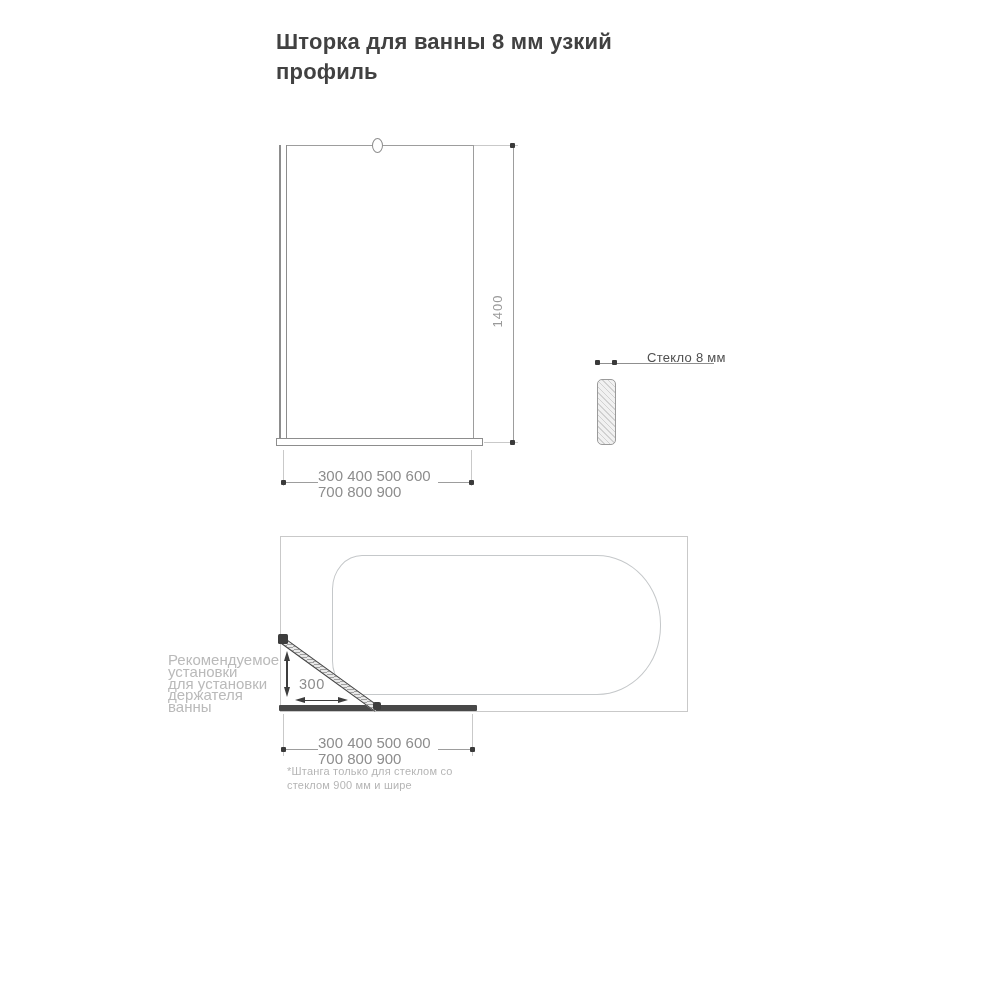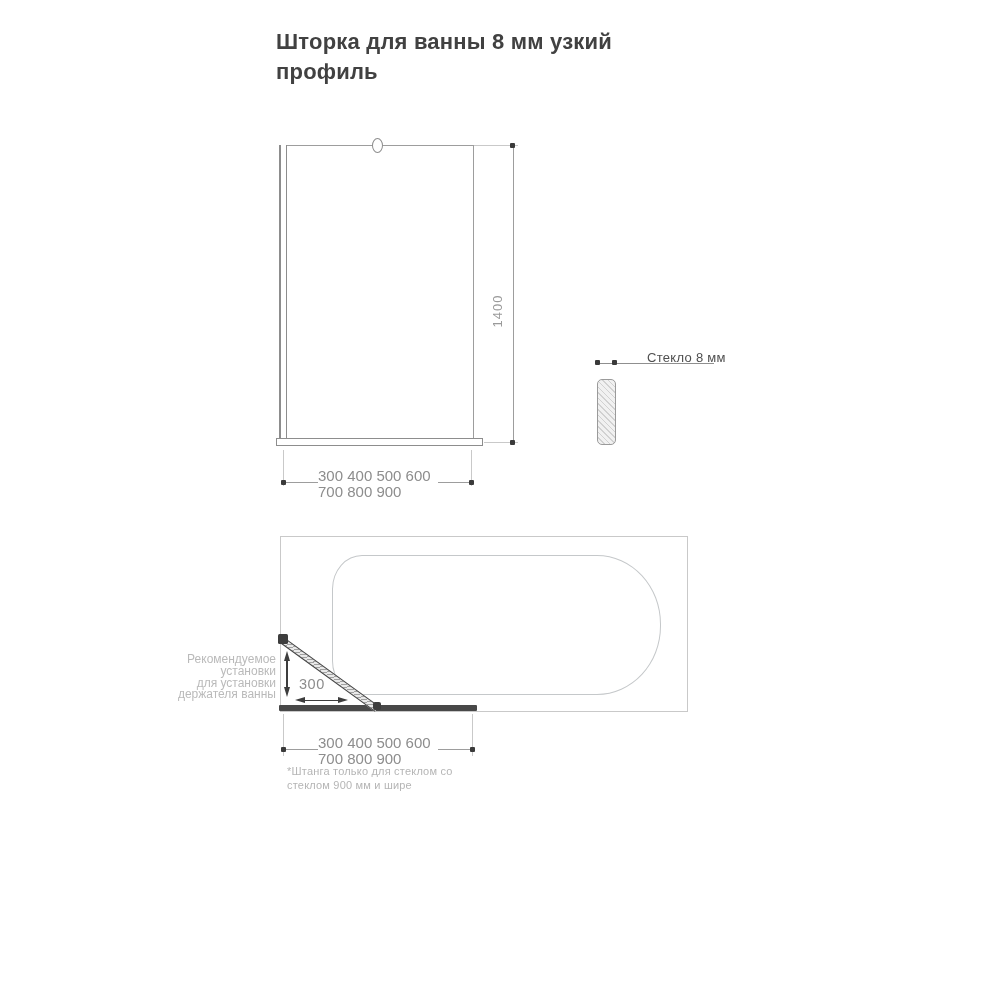--- a/index.html
+++ b/index.html
@@ -53,21 +53,21 @@
           border-bottom:10px solid #3d3d3d;}
   .arr-down{left:283.5px;top:687px;border-left:3.4px solid transparent;border-right:3.4px solid transparent;
             border-top:10px solid #3d3d3d;}
   .arr-shaft-h{left:302px;top:699.5px;width:38px;height:1.8px;background:#3d3d3d;}
   .arr-left{left:295px;top:697px;border-top:3.4px solid transparent;border-bottom:3.4px solid transparent;
             border-right:10px solid #3d3d3d;}
   .arr-right{left:338px;top:697px;border-top:3.4px solid transparent;border-bottom:3.4px solid transparent;
              border-left:10px solid #3d3d3d;}
   .label-600{left:299px;top:676px;font-size:14.5px;color:#8d8d8d;letter-spacing:.5px;}
 
-  .holder-note{left:168px;top:654px;width:108px;text-align:right;font-size:12px;line-height:11.8px;
+  .holder-note{left:168px;top:654px;width:108px;font-size:15px;line-height:11.8px;
                color:#bababa;}
   .footnote{left:287px;top:765px;font-size:11px;line-height:13.5px;color:#b5b5b5;letter-spacing:.2px;}
 
   
   .logo{left:762px;top:953px;display:flex;align-items:flex-start;color:#5b7e96;font-weight:bold;
         font-size:27px;line-height:27px;letter-spacing:-1px;}
   .logo-i{position:relative;display:inline-block;width:10px;height:22px;margin:0 2px;}
   .logo-i .slash{position:absolute;bottom:1px;left:2.5px;width:4.5px;height:14px;background:#5b7e96;
                  transform:skewX(-22deg);}
   .logo-i .idot{position:absolute;top:1px;left:0px;width:5.5px;height:5.5px;background:#5b7e96;

